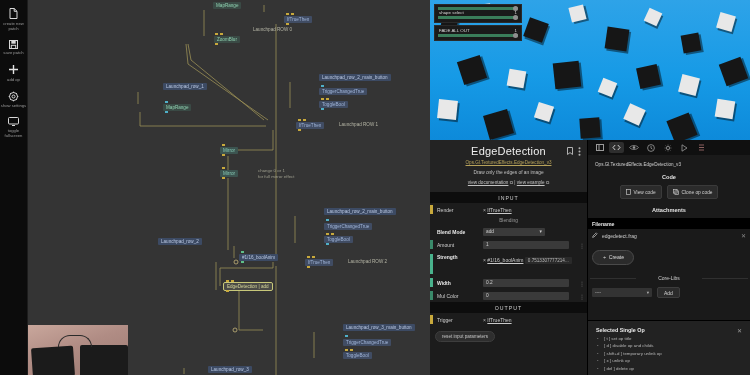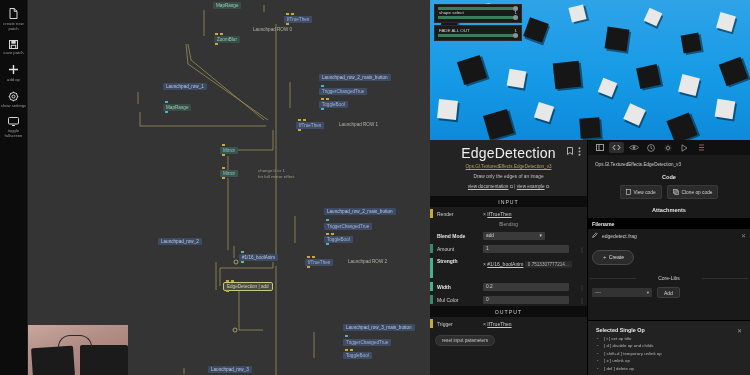--- a/index.html
+++ b/index.html
@@ -62,21 +62,21 @@
   .osc-box { background:#1a1a1a; border:1px solid #2a2a2a; padding:2px 3px 3px;
              margin-bottom:2px; }
   .slider { position:relative; height:3px; background:#3a7d5a; }
   .slider i { position:absolute; right:0; top:-1.2px; width:5px; height:5px;
               border-radius:50%; background:#8f8f8f; }
 
   
   .oppanel { position:absolute; left:430px; top:140px; width:158px; height:235px;
              background:#1c1c1c; border-right:1px solid #000; overflow:hidden; }
   .op-head { background:#232323; padding:5px 6px 7px; text-align:center; }
-  .op-title { font-size:14px; color:#efefef; letter-spacing:.2px; }
+  .op-title { font-size:11px; color:#efefef; letter-spacing:.2px; }
   .op-ns { font-size:4.6px; color:#b7a25a; text-decoration:underline; margin-top:3px; }
   .op-desc { font-size:4.8px; color:#c0c0c0; margin-top:5px; }
   .op-links { font-size:4.6px; color:#b9b9b9; margin-top:5px; }
   .op-links a { color:#c2c2c2; text-decoration:underline; }
   .op-head-icons { position:absolute; right:6px; top:7px; display:flex; gap:5px; }
 
   .sec-bar { background:#0d0d0d; text-align:center; font-size:5.2px;
              letter-spacing:1px; color:#cfcfcf; padding:2.5px 0; }
   .sub-bar { text-align:center; font-size:4.8px; color:#9a9a9a; padding:2px 0; }
 

